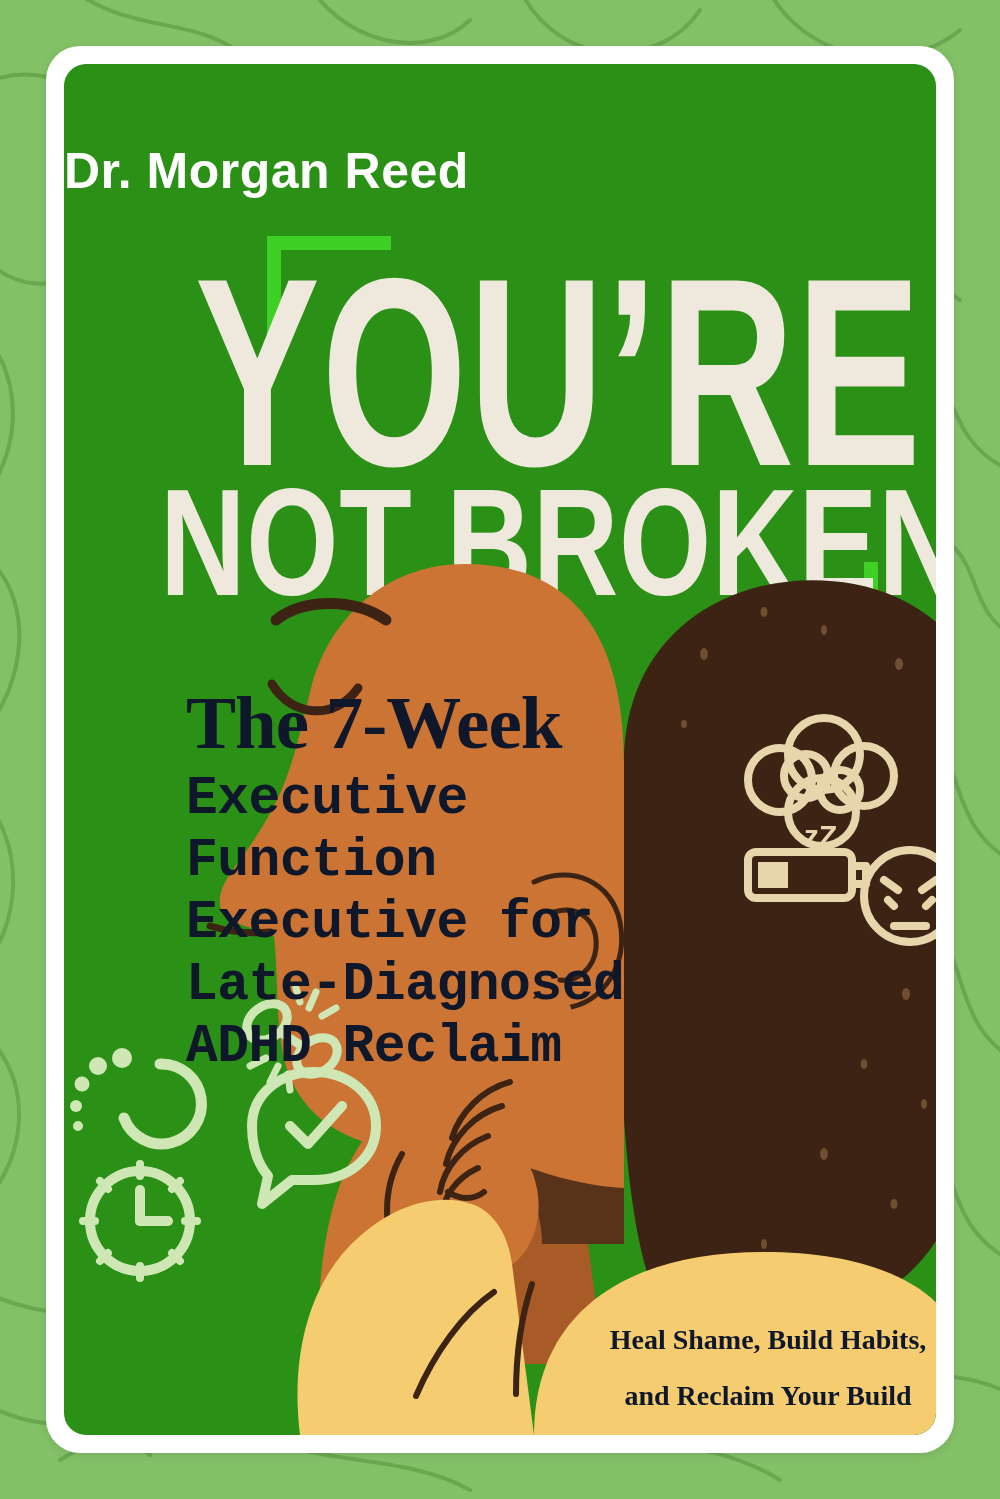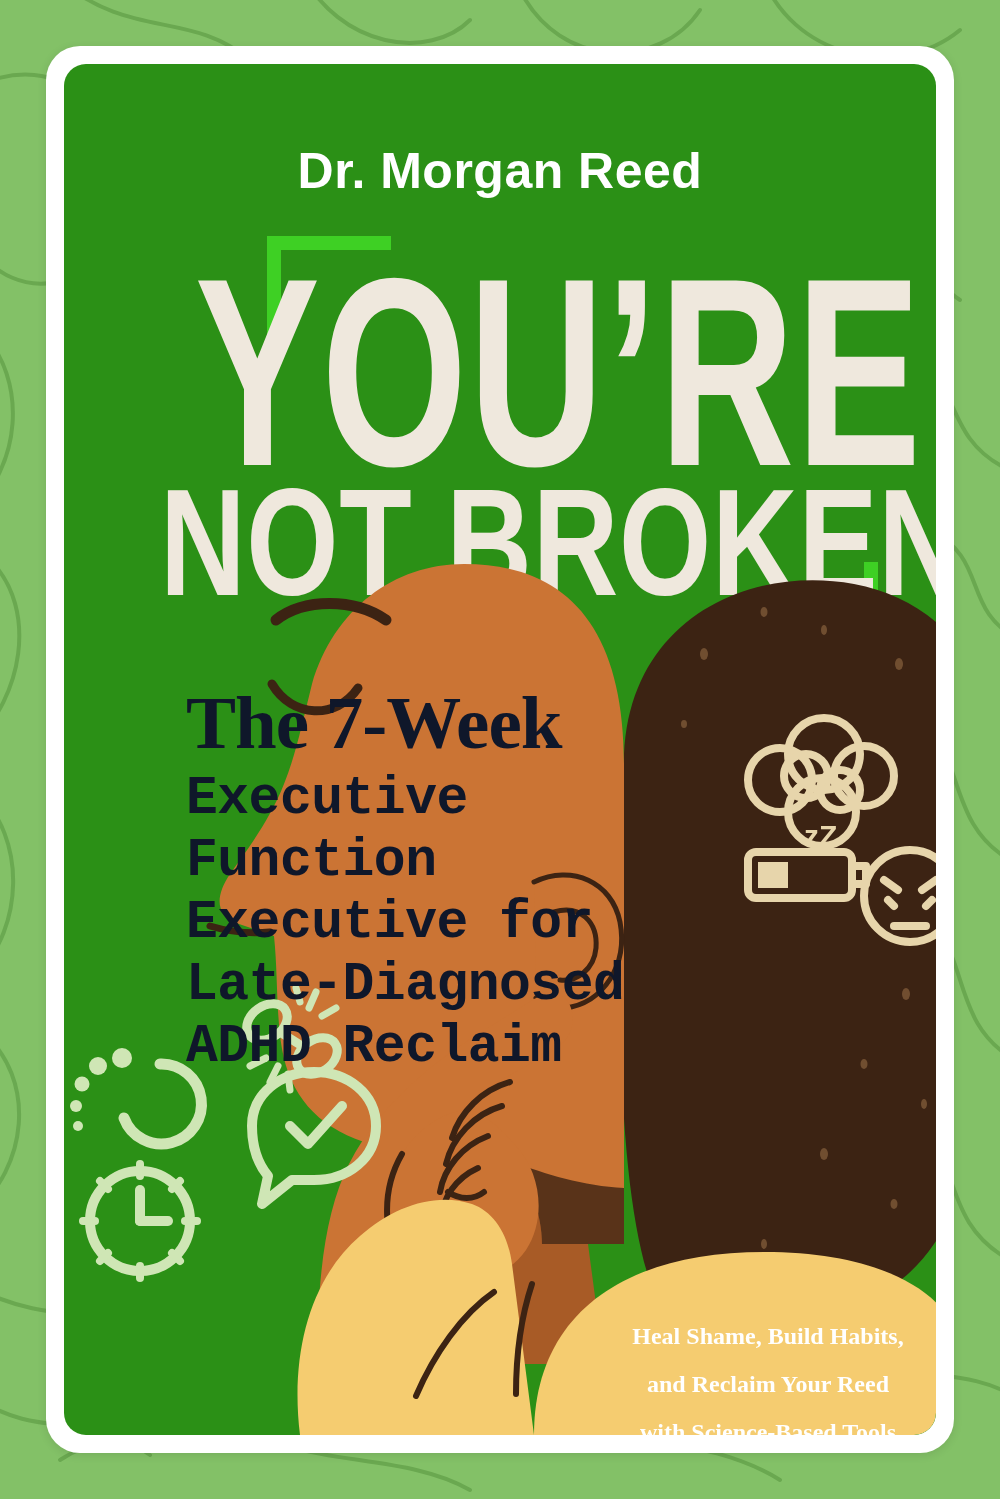--- a/index.html
+++ b/index.html
@@ -29,21 +29,21 @@
     left:64px;top:64px;
     width:872px;height:1371px;
     border-radius:22px;
     background:#2b9016;
     overflow:hidden;
   }
 
   
   .author{
     position:absolute;left:0;right:0;top:78px;
-    text-align:center;
+    text-align:left;
     color:#ffffff;
     font-family:"Liberation Sans",sans-serif;
     font-weight:bold;
     font-size:50px;
     letter-spacing:.5px;
   }
 
   
   .bracket{position:absolute;}
   .bracket i{position:absolute;background:#3ed024;display:block;}
@@ -75,22 +75,22 @@
     color:#0f172a;
   }
   .sub-big{font-size:75px;line-height:1.04;letter-spacing:-1px;}
   .sub-sm{font-size:53px;line-height:1.17;margin-top:6px;letter-spacing:-.5px;font-family:Liberation Mono, monospace;}
 
   
   .tagline{
     position:absolute;left:504px;top:1248px;width:400px;
     font-family:"Liberation Serif",serif;
     font-weight:bold;
-    color:#ffffff;
-    font-size:24px;
+    color:#0f172a;
+    font-size:28px;
     line-height:2.0;
     text-align:center;
   }
   .tagline div{white-space:nowrap;}
 
   
   .art{position:absolute;inset:0;width:100%;height:100%;pointer-events:none;}
   .icons-layer{position:absolute;inset:0;width:100%;height:100%;}
 </style>
 </head>
@@ -338,21 +338,21 @@
       <div class="sub-sm">
         <div>Executive Function</div>
         <div>Executive for</div>
         <div>Late-Diagnosed</div>
         <div>ADHD Reclaim</div>
       </div>
     </div>
 
     <div class="tagline">
       <div>Heal Shame, Build Habits,</div>
-      <div>and Reclaim Your Reed</div>
+      <div>and Reclaim Your Build</div>
       <div>with Science-Based Tools</div>
     </div>
 
   </div>
 
   <svg class="art" viewBox="0 0 1000 1499" preserveAspectRatio="none">
 
     <path d="M954 660
              C 985 720, 1000 820, 1000 930
              C 1000 1060, 985 1160, 954 1230

